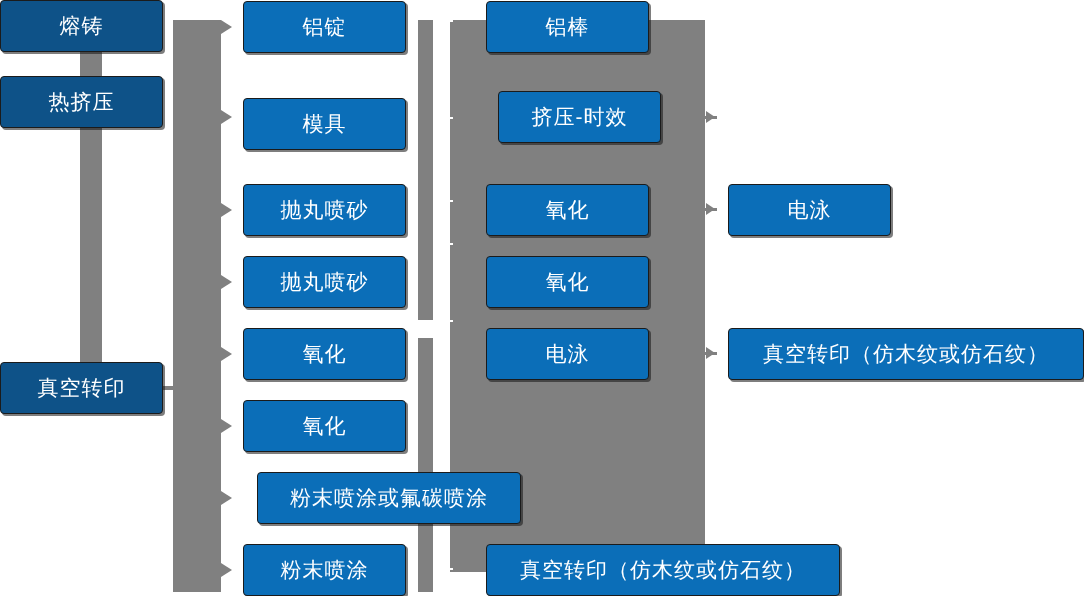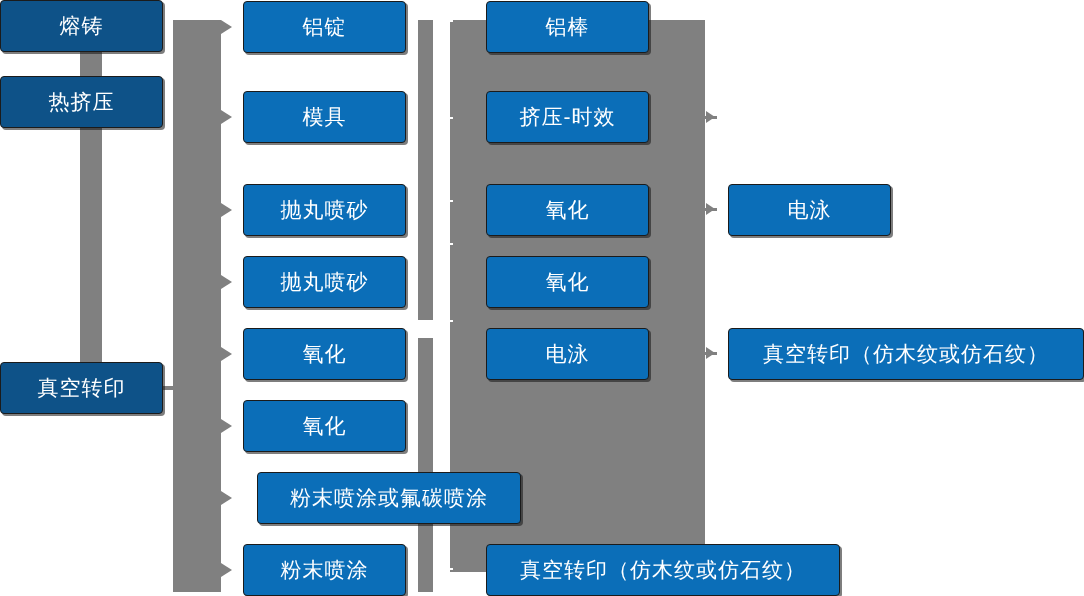--- a/index.html
+++ b/index.html
@@ -134,21 +134,21 @@
   <div class="box dark" style="left:0px; top:76px; width:163px; height:52px;">
     <span class="lbl">热挤压</span>
   </div>
   <div class="box dark" style="left:0px; top:362px; width:163px; height:52px;">
     <span class="lbl">真空转印</span>
   </div>
 
   <div class="box light" style="left:243px; top:1px; width:163px; height:52px;justify-content:center;">
     <span class="lbl">铝锭</span>
   </div>
-  <div class="box light" style="left:243px; top:91px; width:163px; height:52px;">
+  <div class="box light" style="left:243px; top:98px; width:163px; height:52px;">
     <span class="lbl">模具</span>
   </div>
   <div class="box light" style="left:243px; top:184px; width:163px; height:52px;">
     <span class="lbl">抛丸喷砂</span>
   </div>
   <div class="box light" style="left:243px; top:256px; width:163px; height:52px;">
     <span class="lbl">抛丸喷砂</span>
   </div>
   <div class="box light" style="left:243px; top:328px; width:163px; height:52px;">
     <span class="lbl">氧化</span>
@@ -159,21 +159,21 @@
   <div class="box light" style="left:243px; top:472px; width:264px; height:52px;margin-left:14px;">
     <span class="lbl">粉末喷涂或氟碳喷涂</span>
   </div>
   <div class="box light" style="left:486px; top:1px; width:163px; height:52px;">
     <span class="lbl">铝棒</span>
   </div>
 
   <div class="box light" style="left:243px; top:544px; width:163px; height:52px;">
     <span class="lbl">粉末喷涂</span>
   </div>
-  <div class="box light" style="left:486px; top:91px; width:163px; height:52px;">
+  <div class="box light" style="left:498px; top:91px; width:163px; height:52px;">
     <span class="lbl">挤压-时效</span>
   </div>
   <div class="box light" style="left:486px; top:184px; width:163px; height:52px;">
     <span class="lbl">氧化</span>
   </div>
   <div class="box light" style="left:486px; top:256px; width:163px; height:52px;">
     <span class="lbl">氧化</span>
   </div>
   <div class="box light" style="left:486px; top:328px; width:163px; height:52px;">
     <span class="lbl">电泳</span>

